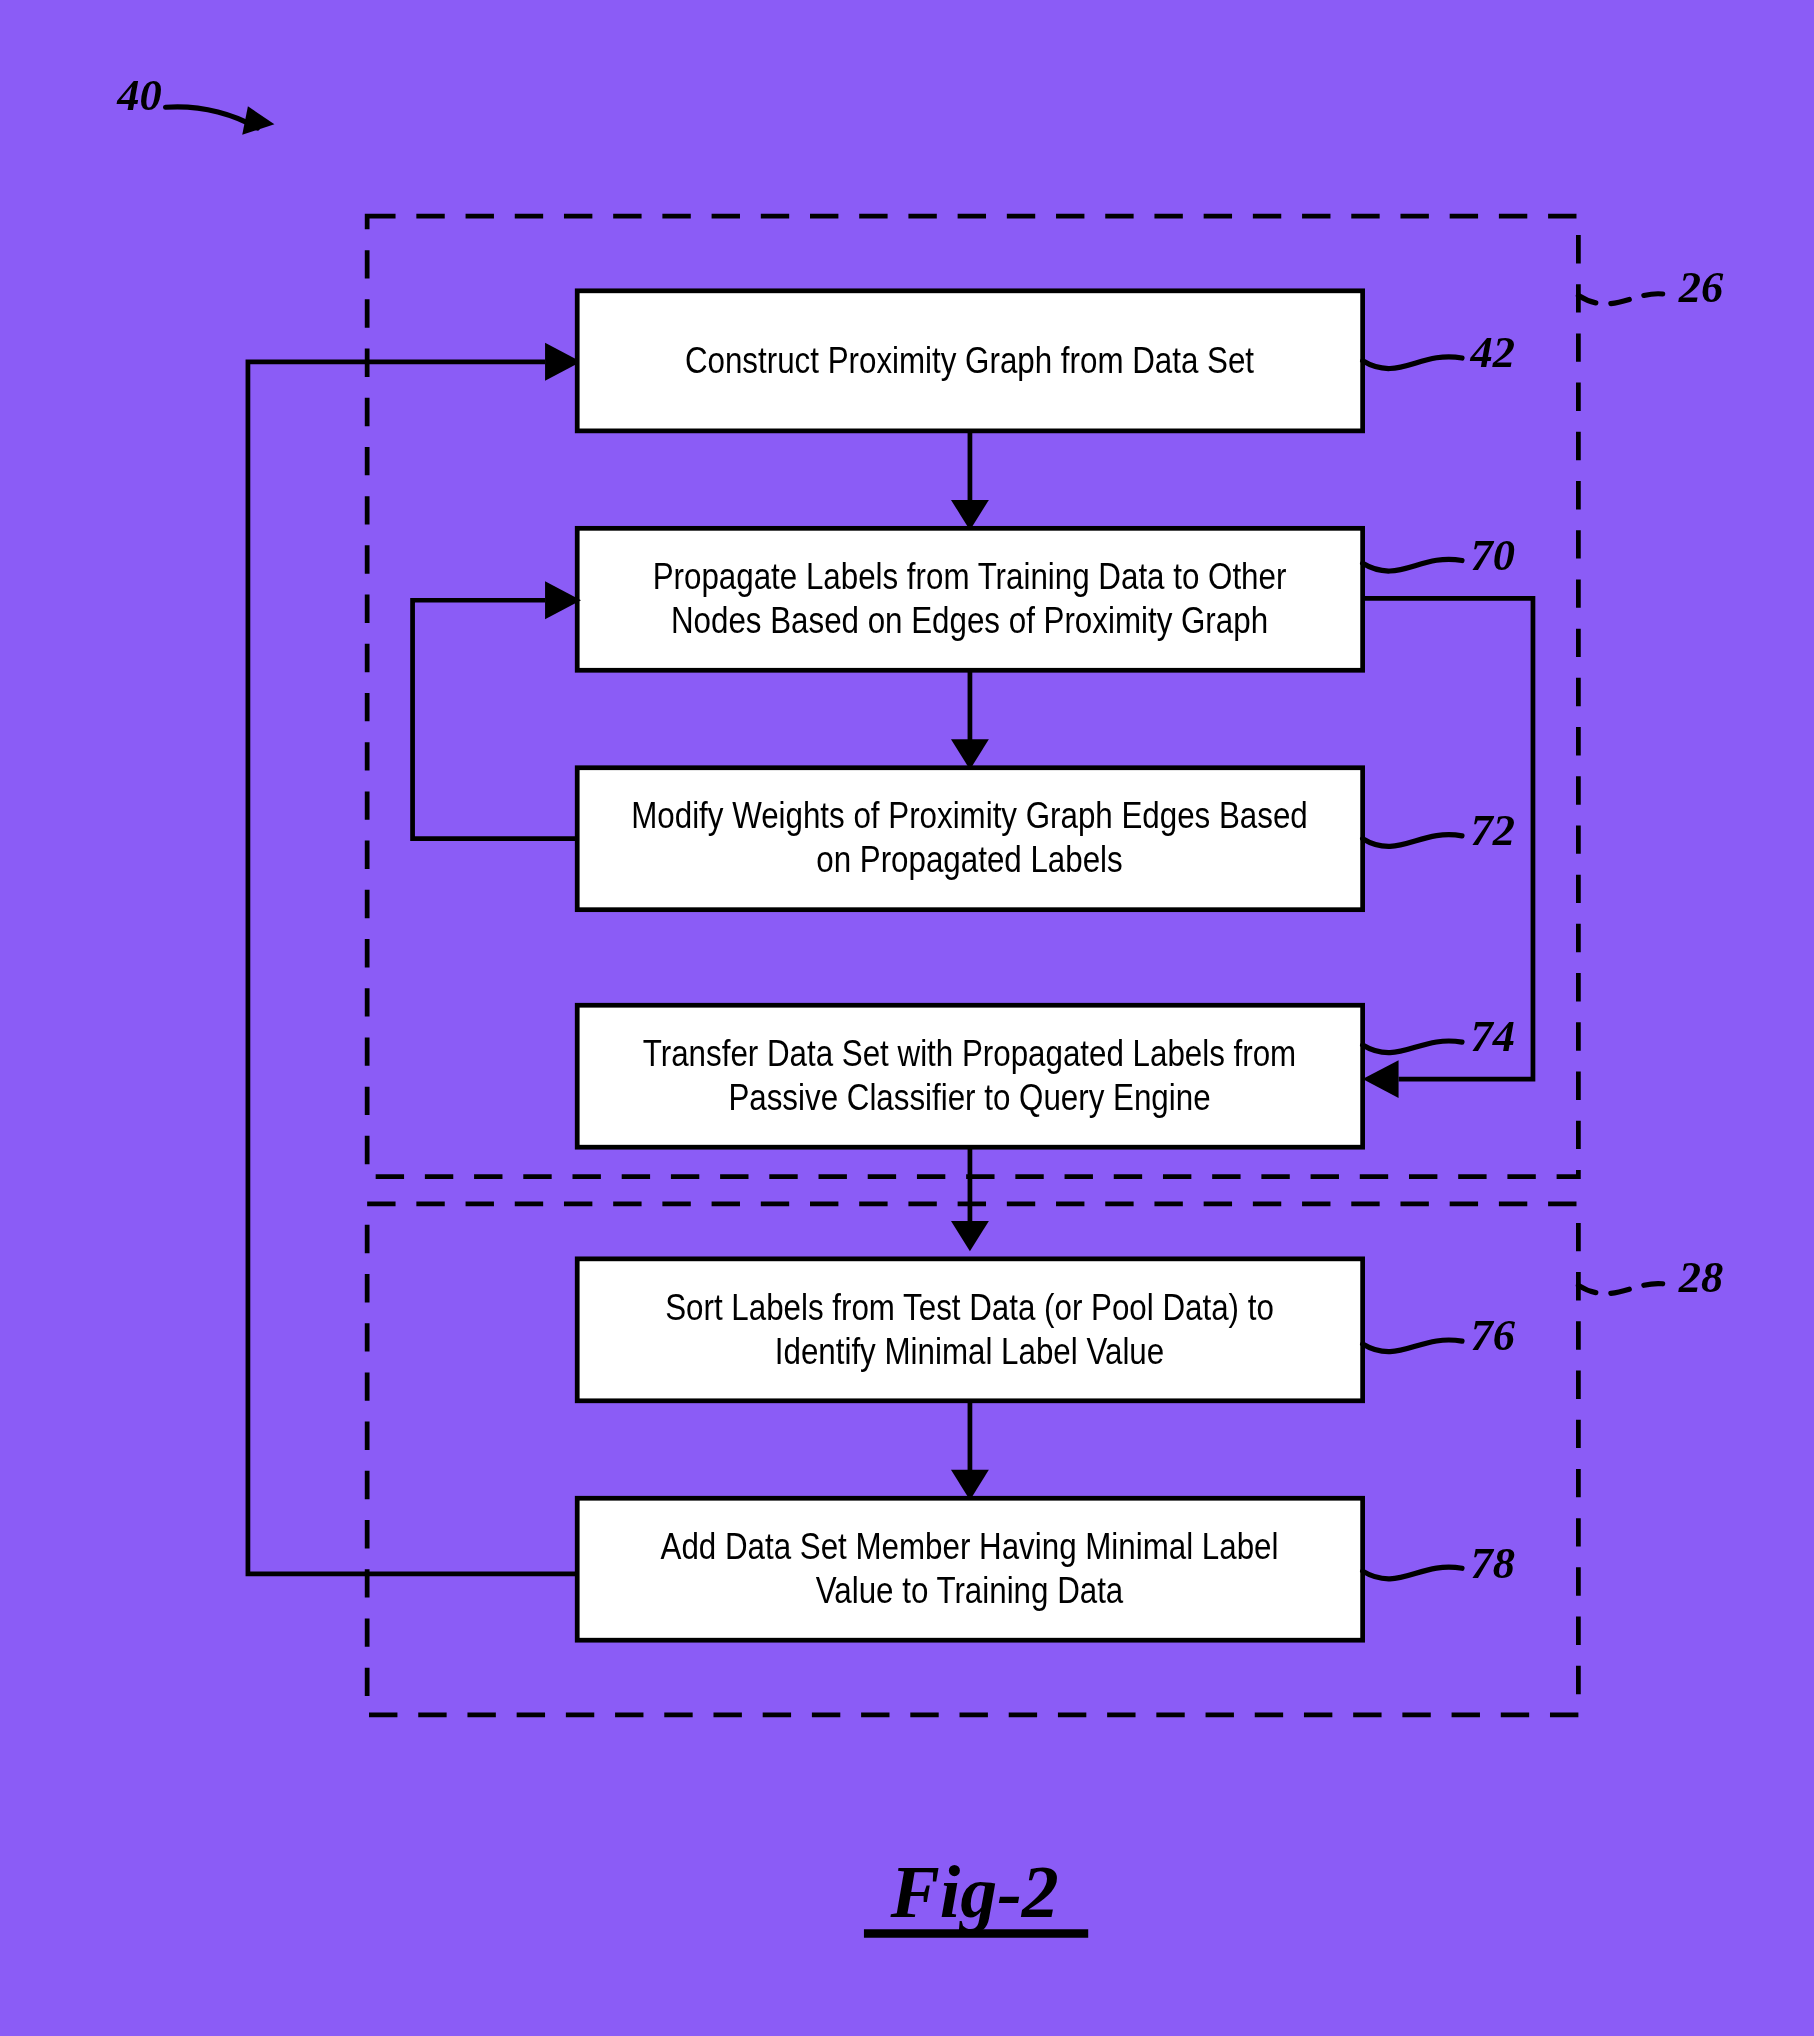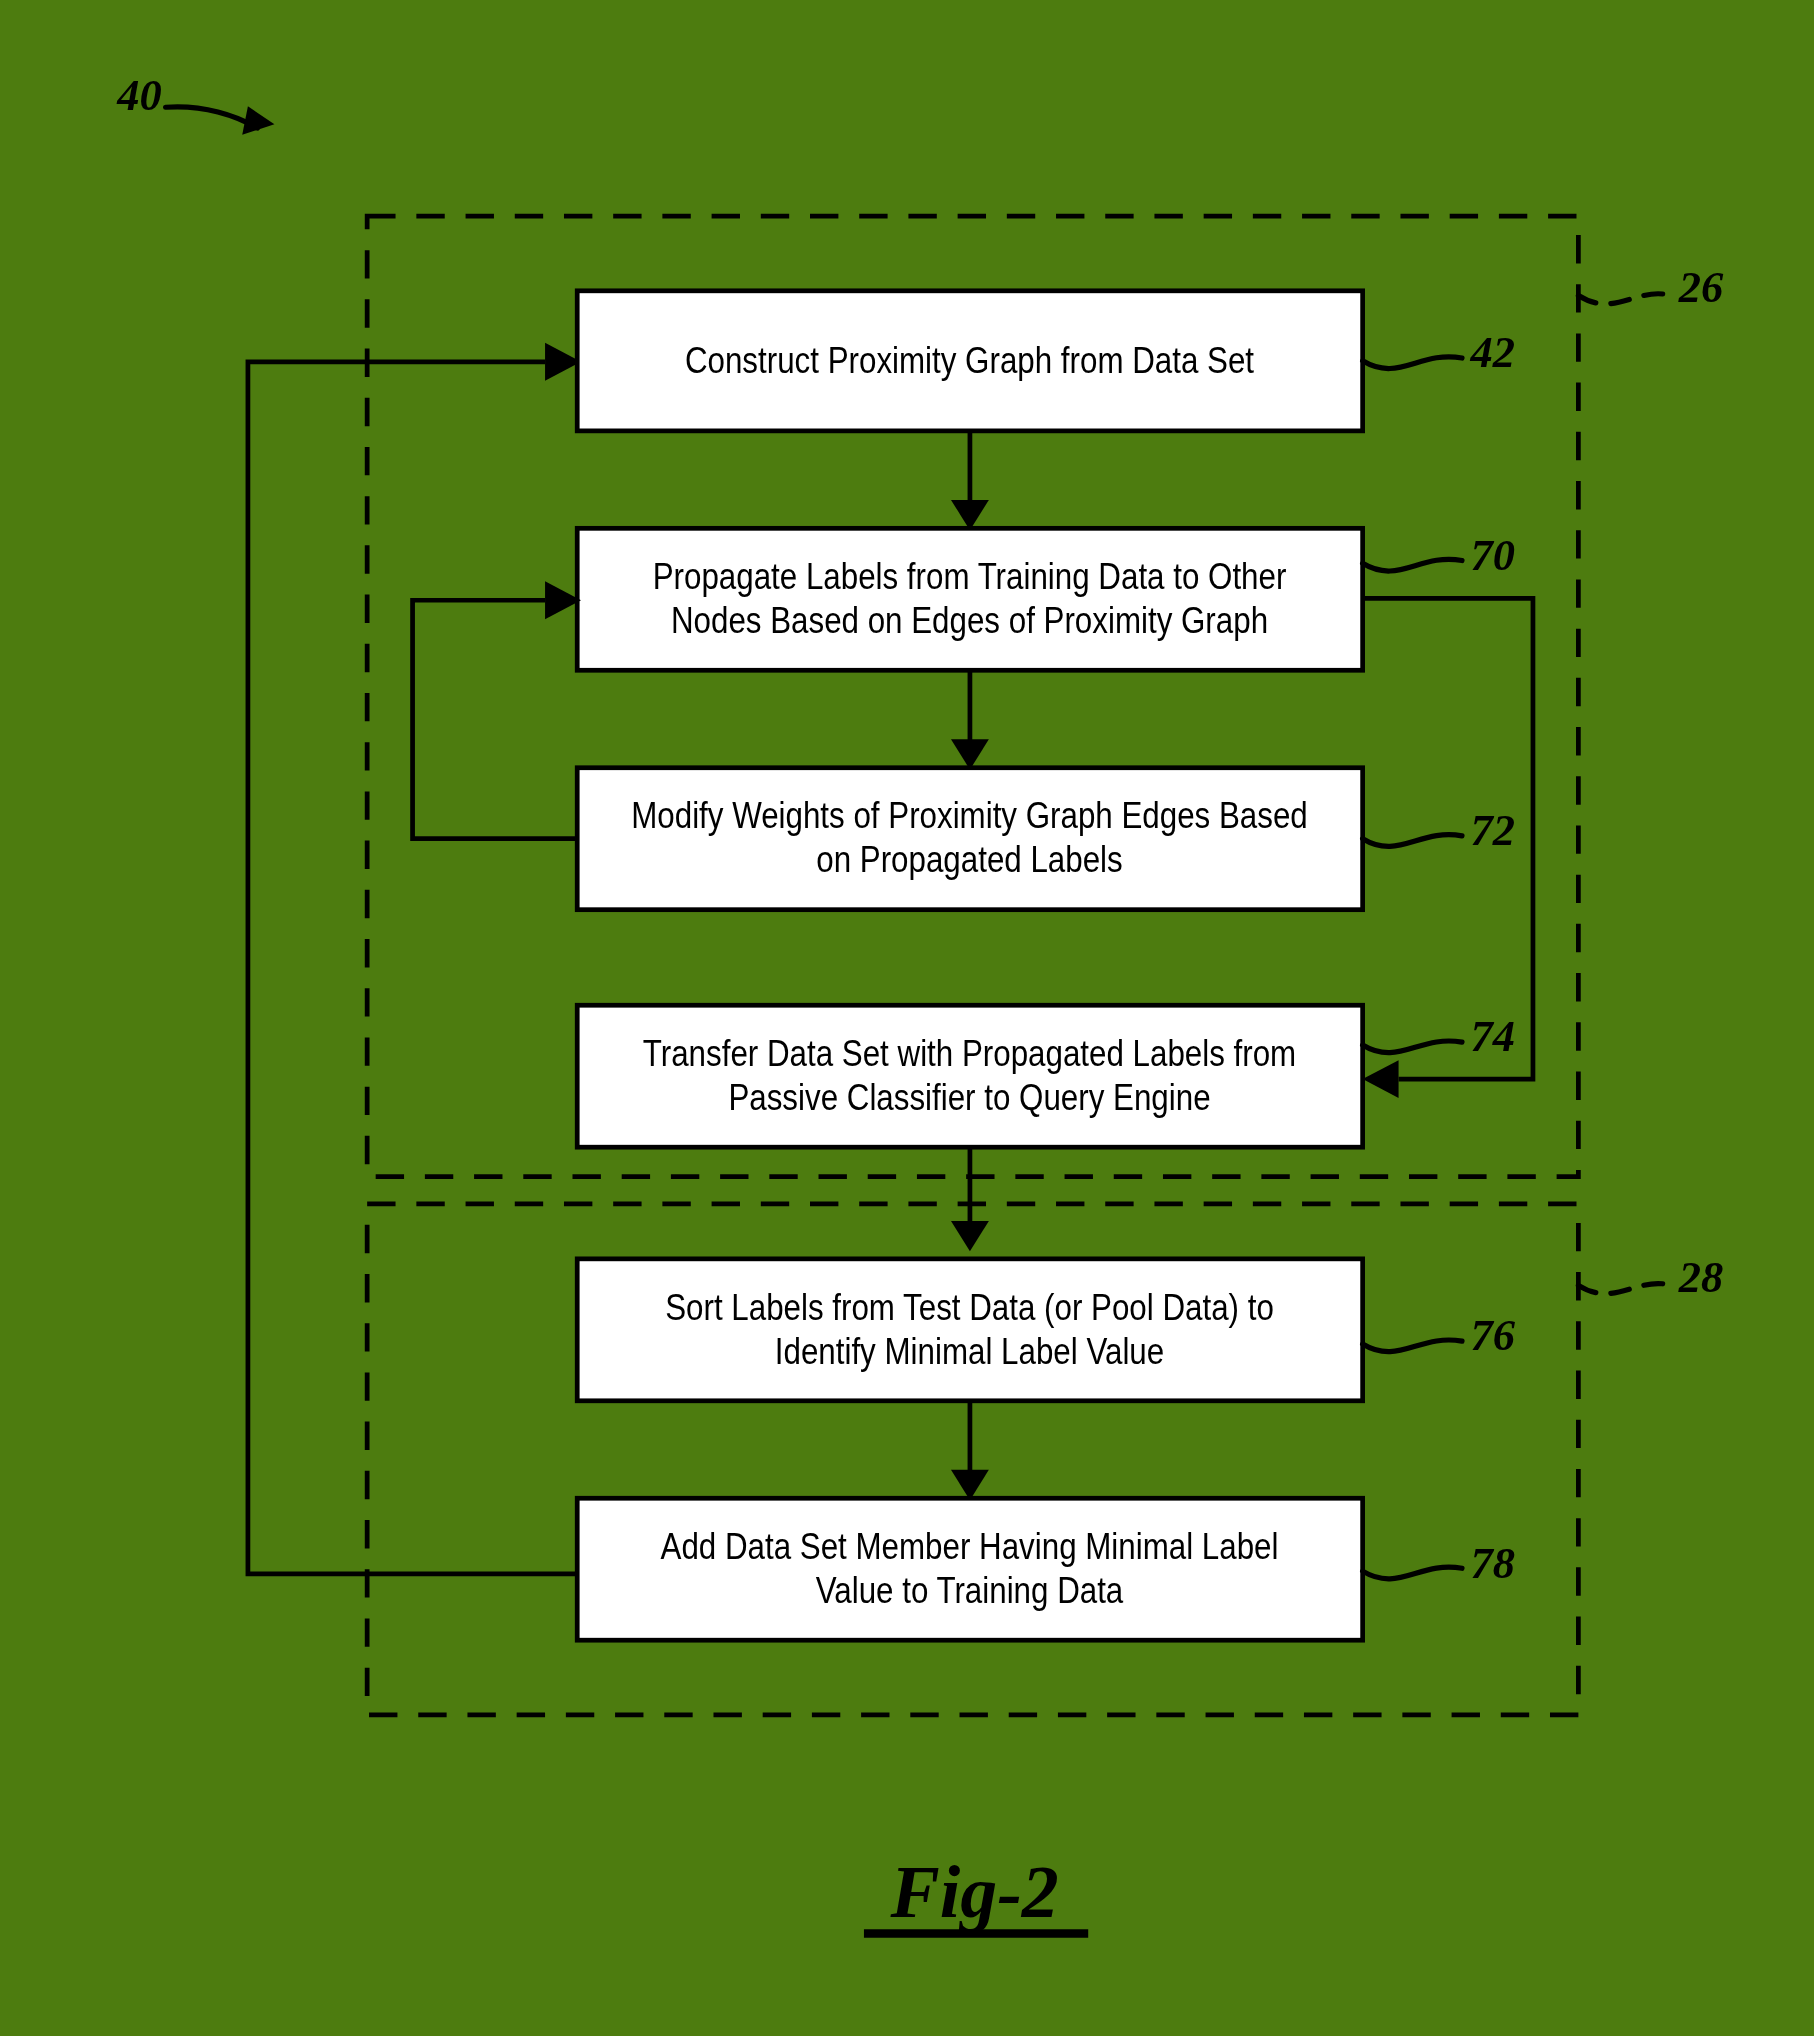--- a/index.html
+++ b/index.html
@@ -4,21 +4,21 @@
 <style>
   html, body {
     margin: 0;
     padding: 0;
     background: #ffffff;
   }
   #figure-root {
     position: relative;
     width: 1814px;
     height: 2037px;
-    background: #4d7c0f;
+    background: #8b5cf6;
     font-family: "Liberation Sans", sans-serif;
     overflow: hidden;
   }
   svg.figure-canvas {
     position: absolute;
     top: 0;
     left: 0;
     width: 1814px;
     height: 2037px;
   }

